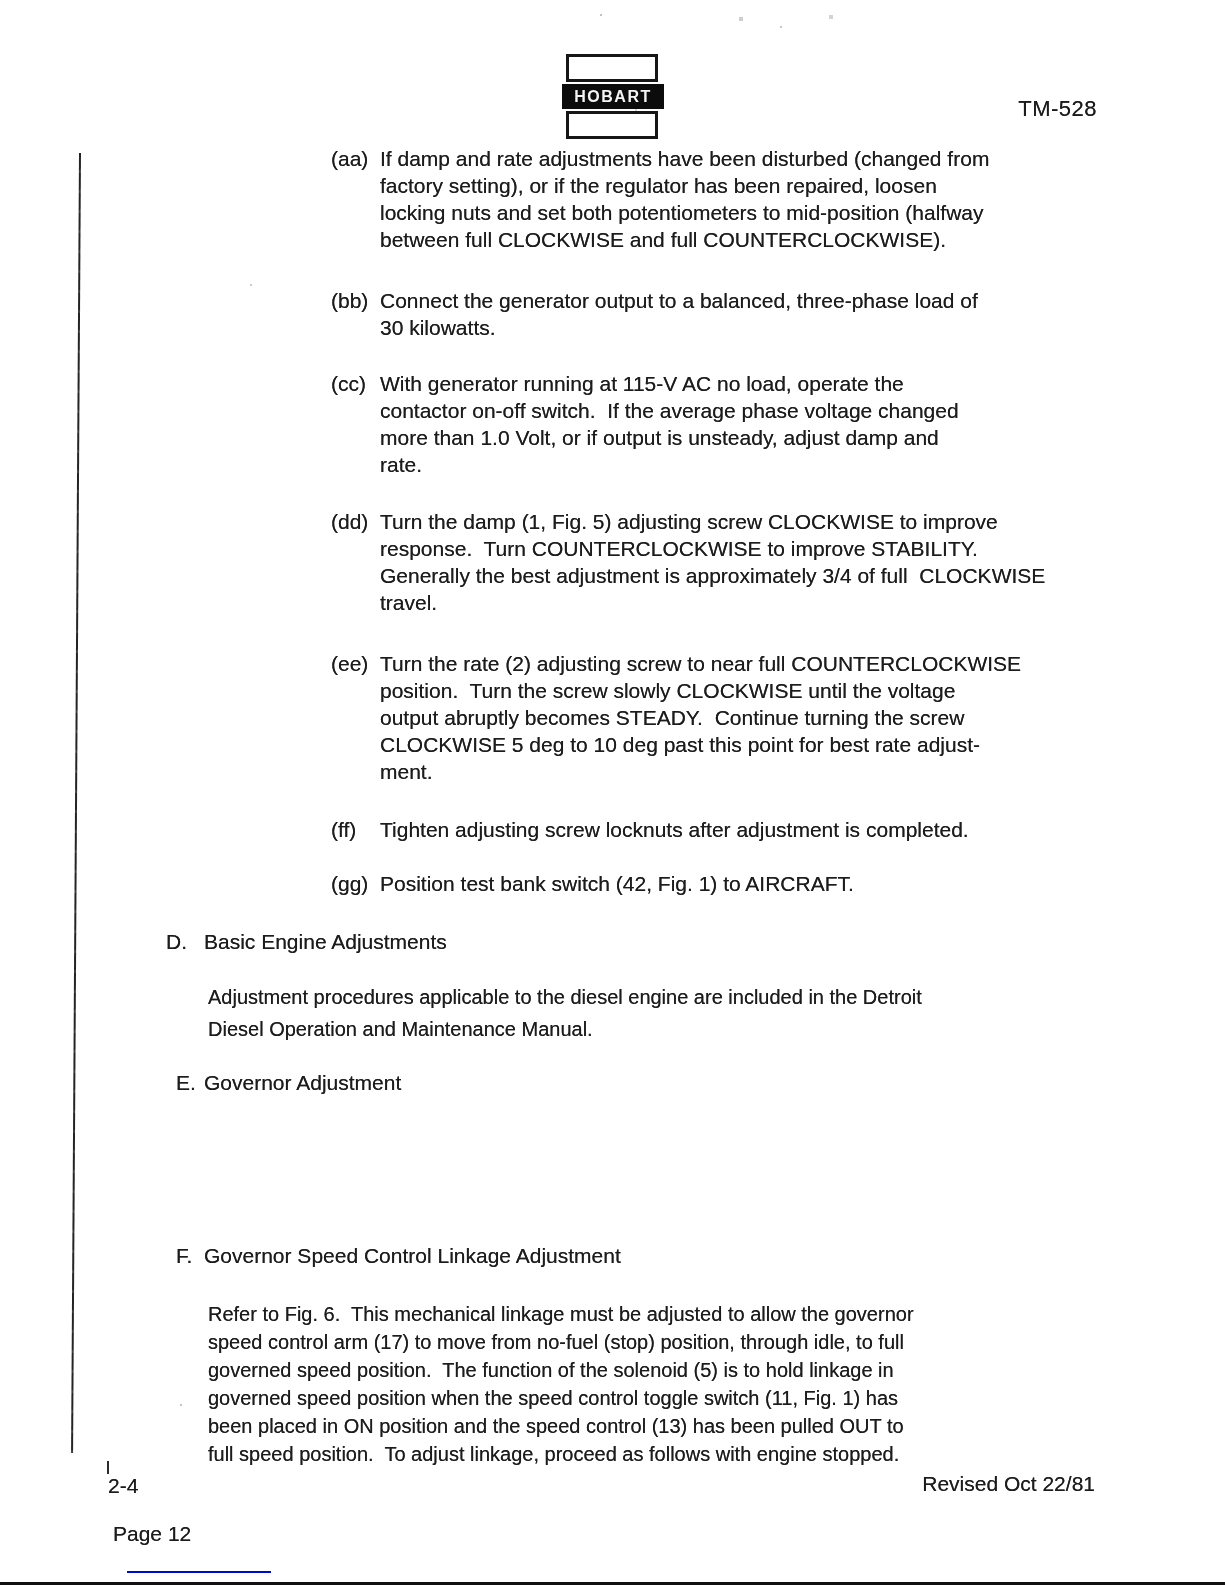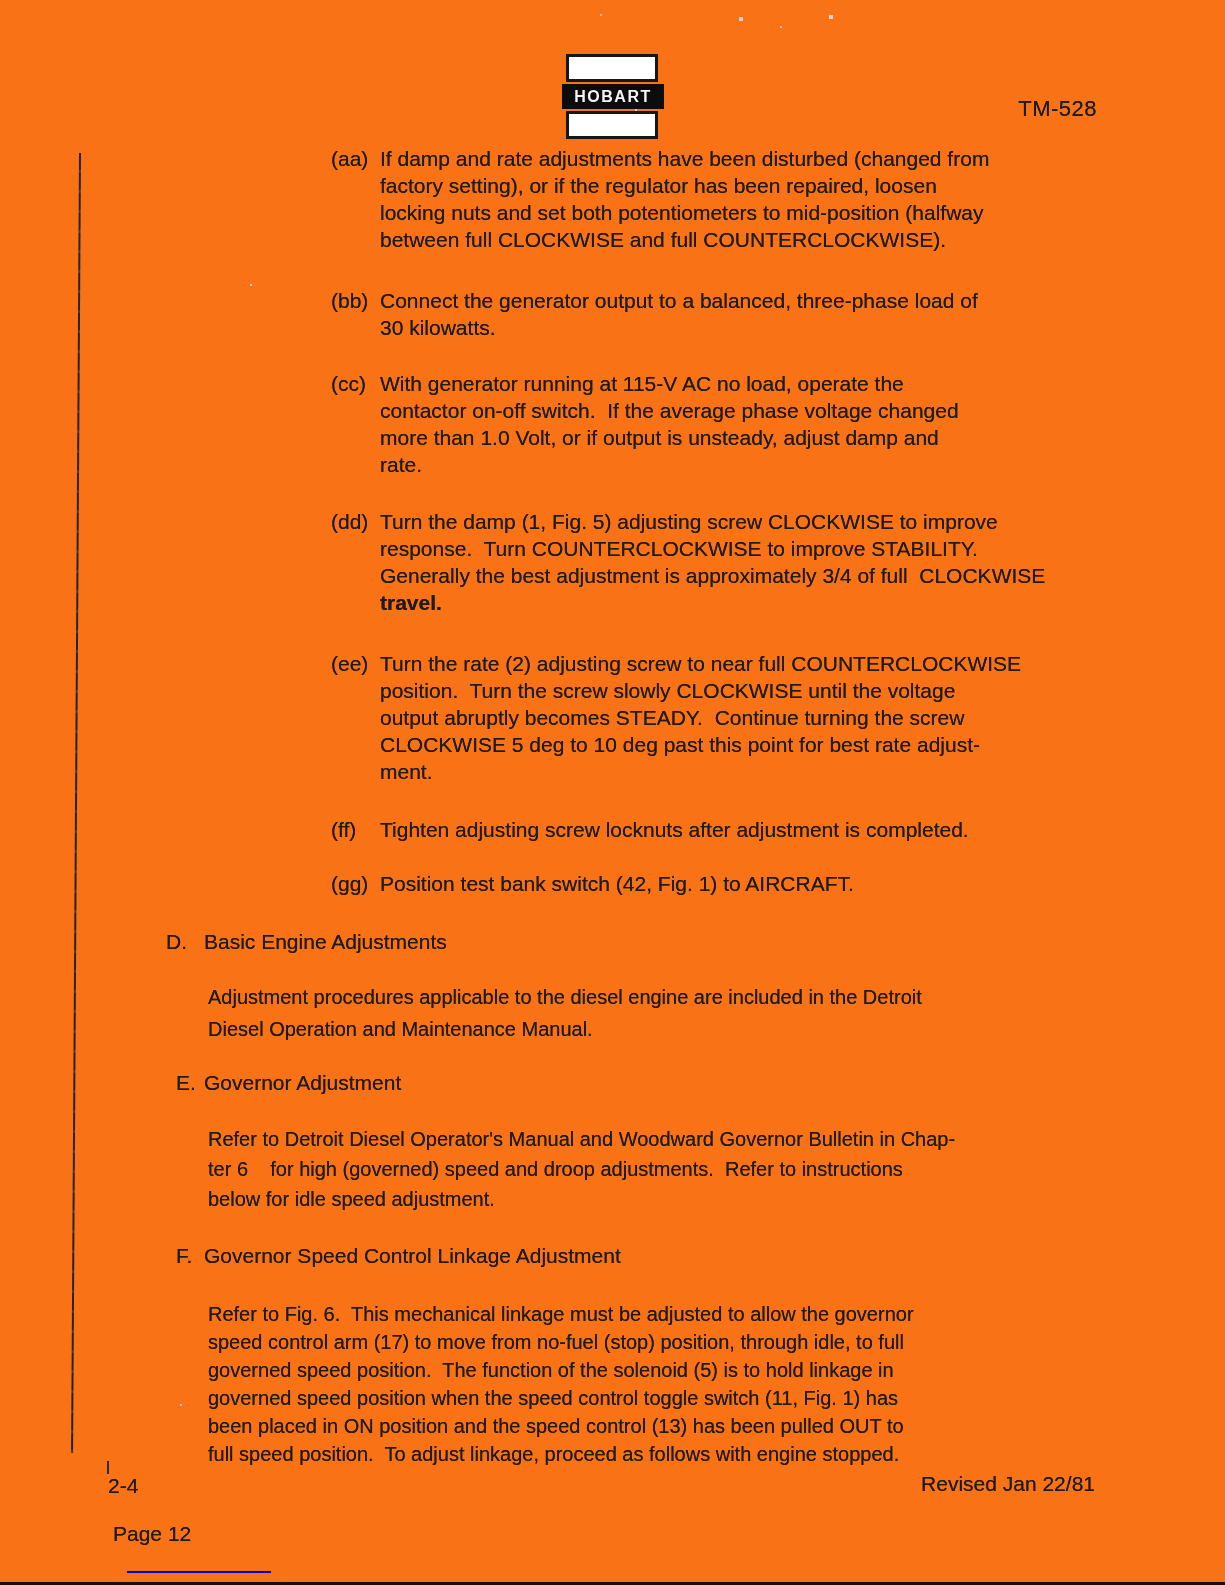--- a/index.html
+++ b/index.html
@@ -1,20 +1,20 @@
 <!DOCTYPE html>
 <html><head>
 <meta charset="utf-8">
 <style>
   html,body { margin:0; padding:0; background:#9a9a9a; }
   .page {
     position:relative;
     width:1225px; height:1585px;
     margin:0 auto;
-    background:#f97316;
+    background:#ffffff;
     font-family:"Liberation Sans","DejaVu Sans",sans-serif;
     color:#1c1c1c;
     overflow:hidden;
     text-shadow:0 0 0.35px rgba(10,10,10,0.75);
   }
 
   
   .logo { position:absolute; left:562px; top:54px; width:102px; }
   .logo-box {
     margin-left:4px; width:86px; height:22px;
@@ -45,21 +45,21 @@
     width:2px; height:13px; background:#2c2c2c;
   }
 
   
   .item { position:absolute; left:303px; font-size:21px; line-height:27px; }
   .plabel { display:inline-block; width:49px; vertical-align:top;margin-left:28px; }
   .ptext {
     display:inline-block; vertical-align:top;
     white-space:pre-wrap; max-width:830px;
   }
-  .ptext b { font-weight:700; }
+  .ptext b { font-weight:400; }
 
   
   .sec-head { position:absolute; font-size:21px; line-height:27px; }
   .slabel { display:inline-block; vertical-align:top; }
   .sec-body {
     position:absolute; left:208px; font-size:20px;
     white-space:pre-wrap; max-width:960px;
   }
 
   
@@ -145,34 +145,31 @@
 
   <div class="sec-head" style="top:928px;left:166px">
     <span class="slabel" style="width:38px">D.</span><span>Basic Engine Adjustments</span>
   </div>
   <div class="sec-body" style="top:981px;line-height:32px">Adjustment procedures applicable to the diesel engine are included in the Detroit
 Diesel Operation and Maintenance Manual.</div>
 
   <div class="sec-head" style="top:1069px;left:176px">
     <span class="slabel" style="width:28px">E.</span><span>Governor Adjustment</span>
   </div>
-  <div class="sec-body" style="top:1124px;line-height:30px">Refer to Detroit Diesel Operator's Manual and Woodward Governor Bulletin in Chap-
-ter 6    for high (governed) speed and droop adjustments.  Refer to instructions
-below for idle speed adjustment.</div>
 
   <div class="sec-head" style="top:1242px;left:176px">
     <span class="slabel" style="width:28px">F.</span><span>Governor Speed Control Linkage Adjustment</span>
   </div>
   <div class="sec-body" style="top:1300px;line-height:28px">Refer to Fig. 6.  This mechanical linkage must be adjusted to allow the governor
 speed control arm (17) to move from no-fuel (stop) position, through idle, to full
 governed speed position.  The function of the solenoid (5) is to hold linkage in
 governed speed position when the speed control toggle switch (11, Fig. 1) has
 been placed in ON position and the speed control (13) has been pulled OUT to
 full speed position.  To adjust linkage, proceed as follows with engine stopped.</div>
 
   <div class="footer-tick"></div>
   <div class="f-chap">2-4</div>
-  <div class="f-rev">Revised Jan 22/81</div>
+  <div class="f-rev">Revised Oct 22/81</div>
   <div class="f-page">Page 12</div>
   <div class="blue-line"></div>
   <div class="bottom-edge"></div>
 
 </div>
 
 </body></html>

